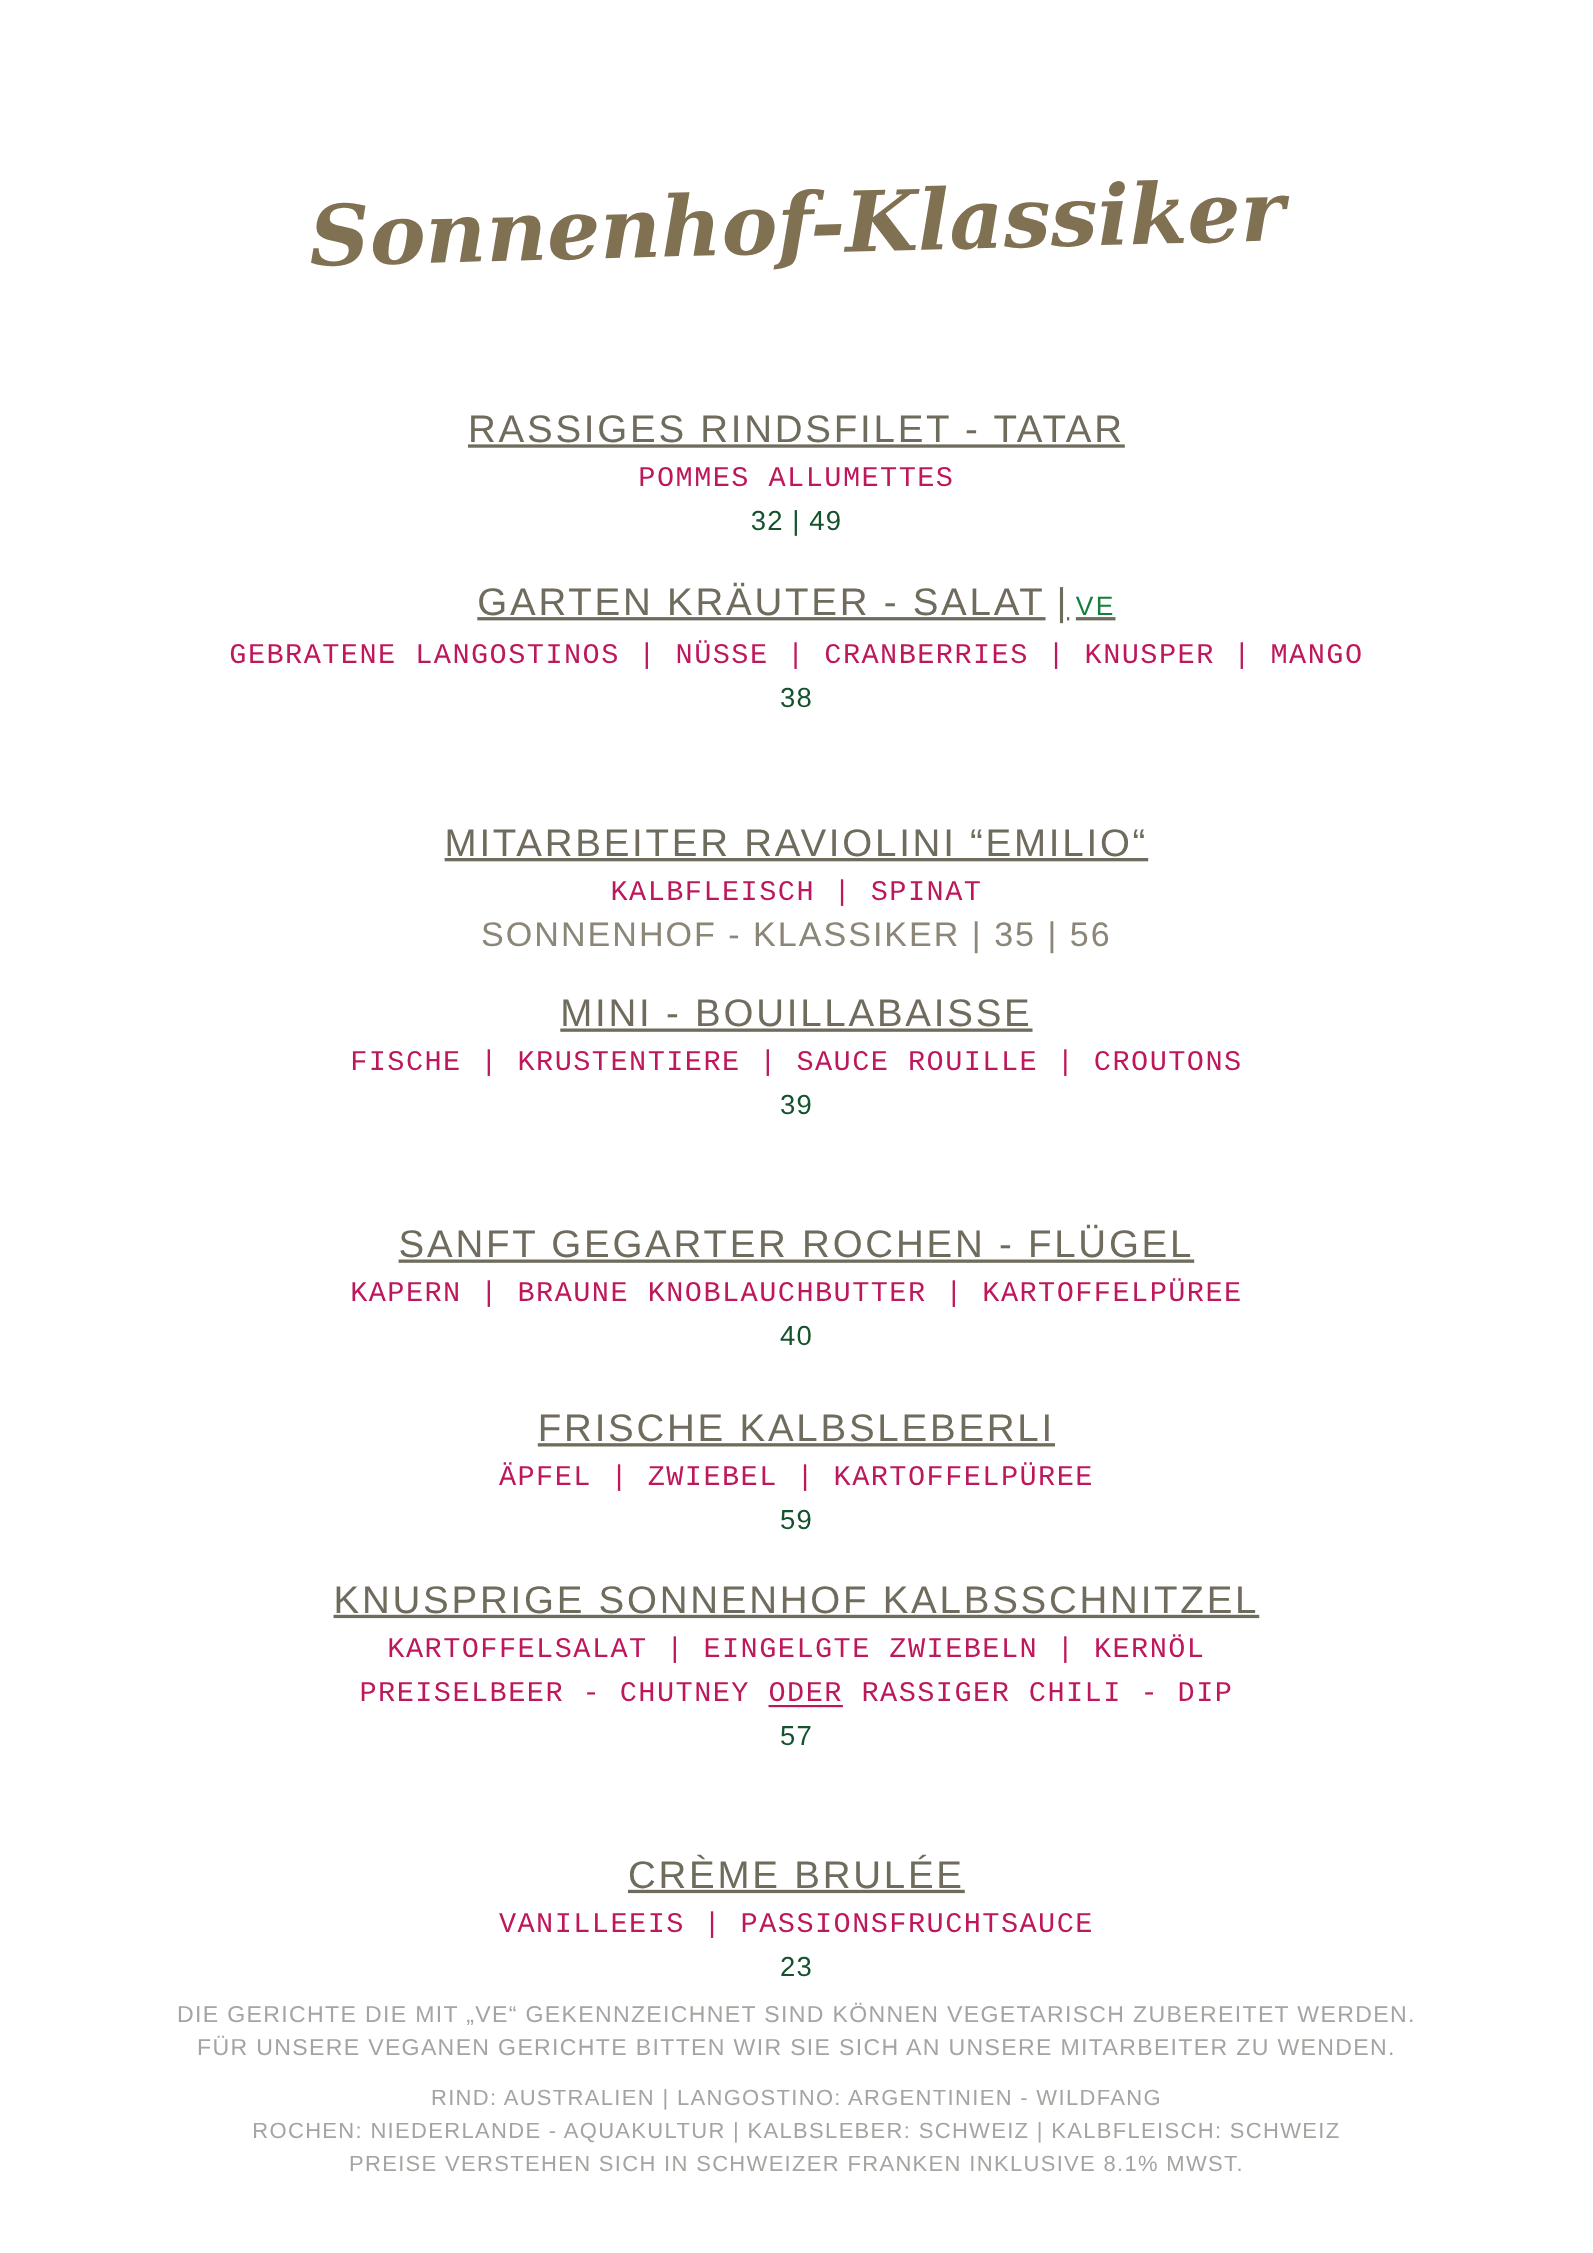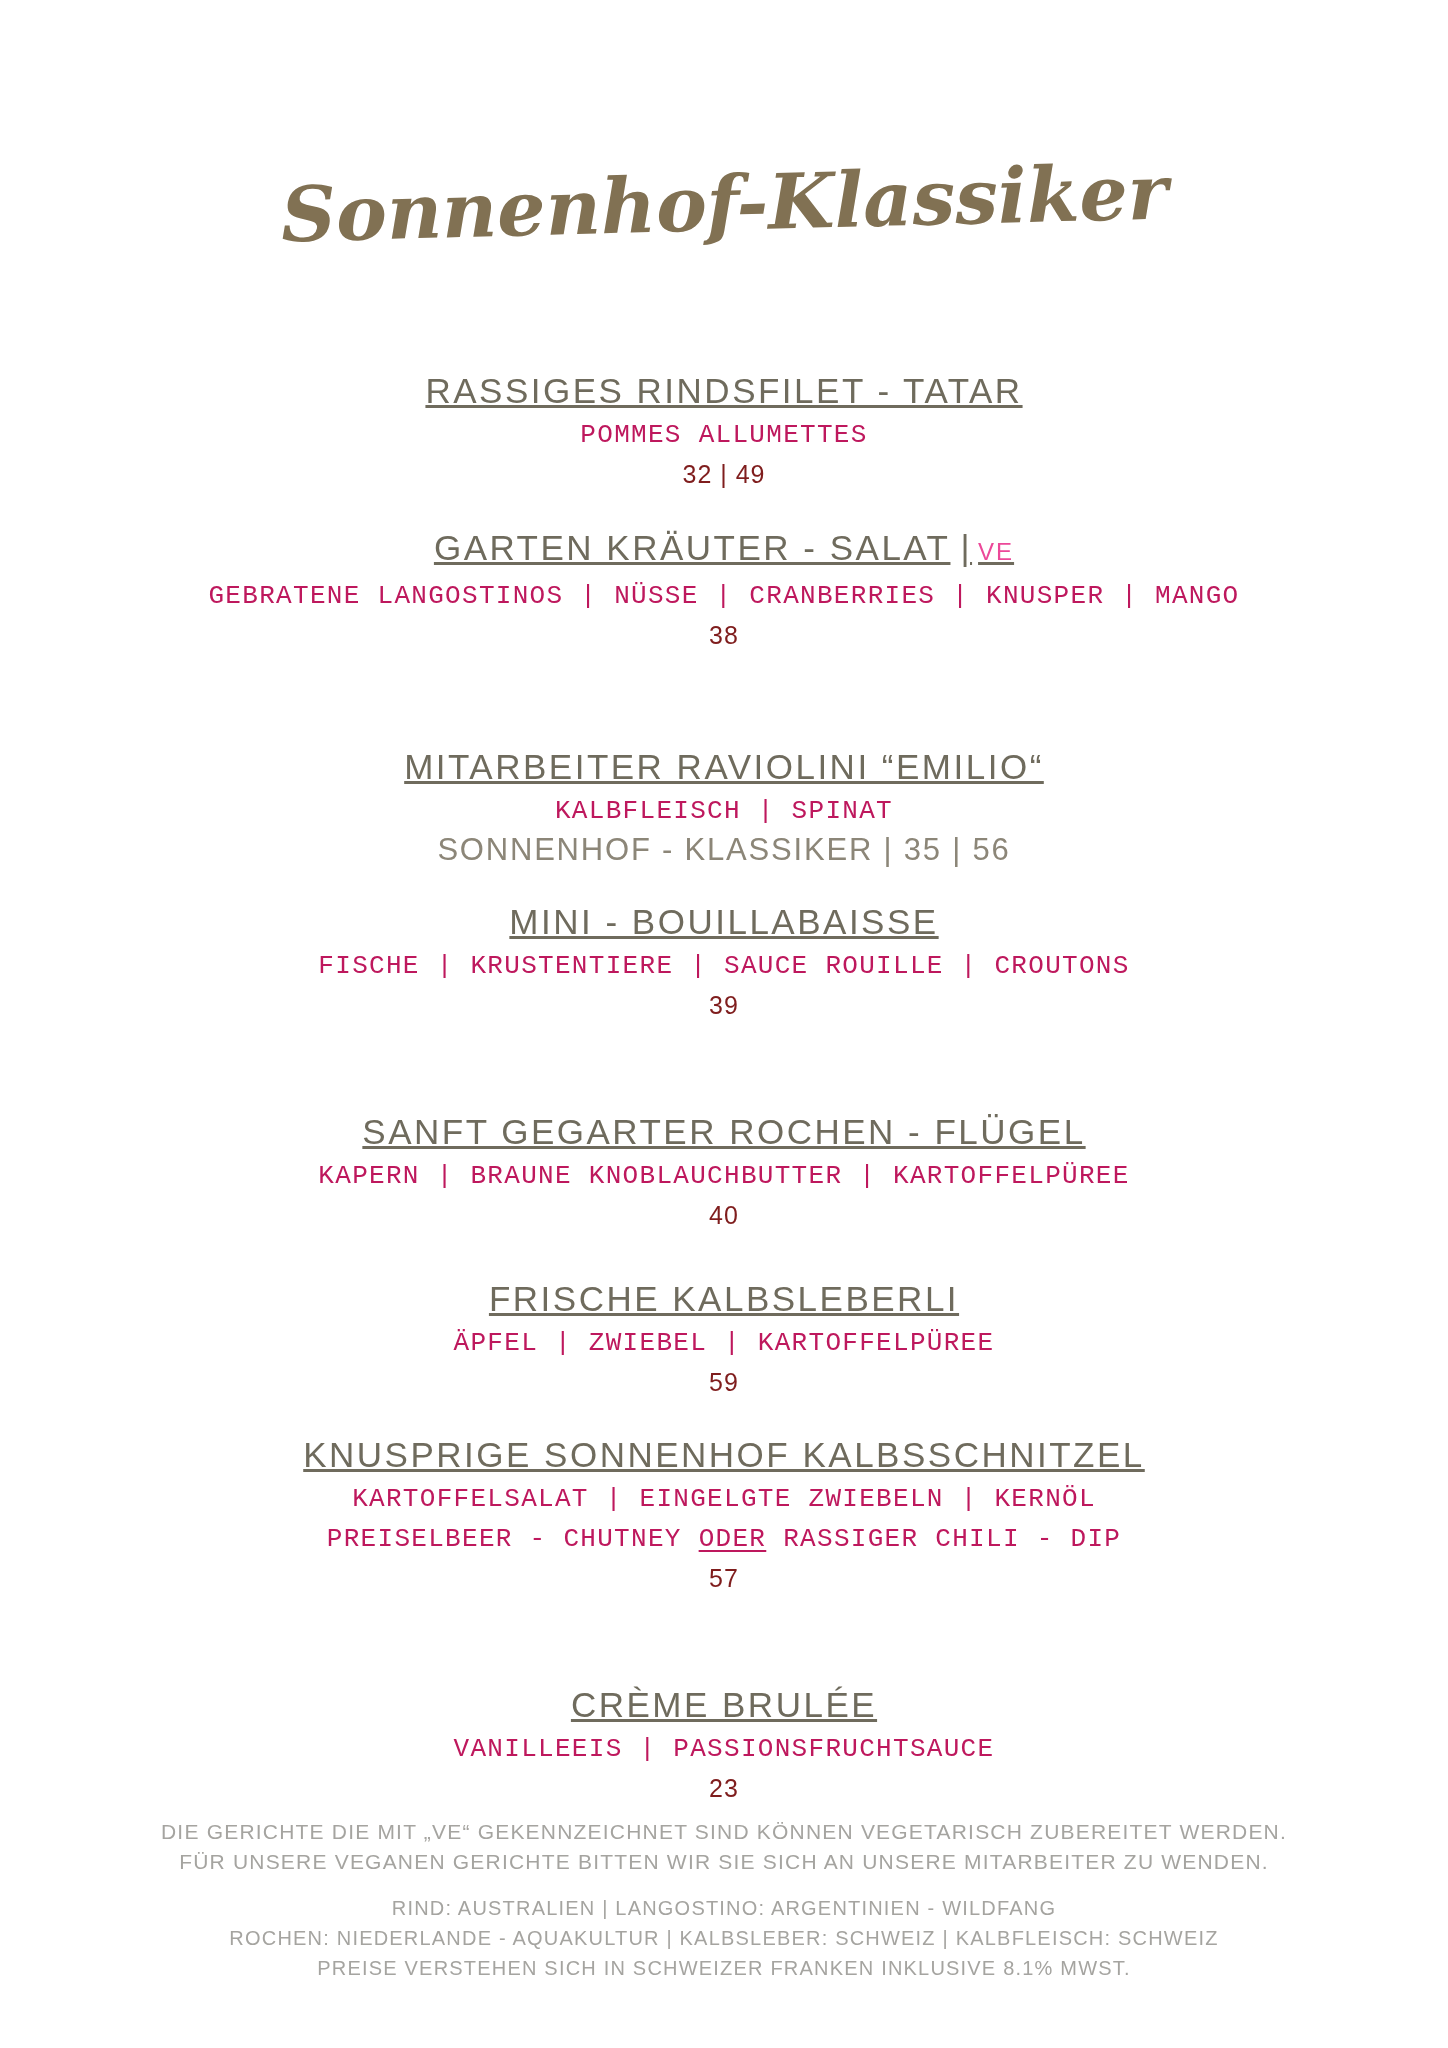--- a/index.html
+++ b/index.html
@@ -53,41 +53,41 @@
     text-decoration: underline;
   }
   .ve-sep {
     color: #6f6b5d;
     font-weight: 300;
     padding: 0 6px 0 10px;
   }
   .ve-label {
     font-size: 24px;
     letter-spacing: 2px;
-    color: #ec4899;
+    color: #15803d;
     margin-top: 41px;
   }
   .item-desc {
     margin-top: 4px;
     font-size: 26px;
     line-height: 36px;
     letter-spacing: 1.3px;
     color: #be185d;
     font-family: Liberation Mono, monospace;
   }
   .item-desc .u {
     text-decoration: underline;
     text-underline-offset: 4px;
   }
   .item-price {
     margin-top: 6px;
     font-size: 25px;
     line-height: 30px;
     letter-spacing: 1px;
-    color: #7f1d1d;
+    color: #14532d;
   }
   .item-price-note {
     margin-top: 6px;
     font-size: 31px;
     line-height: 30px;
     letter-spacing: 1.8px;
     color: #8c8678;
   }
 
   

